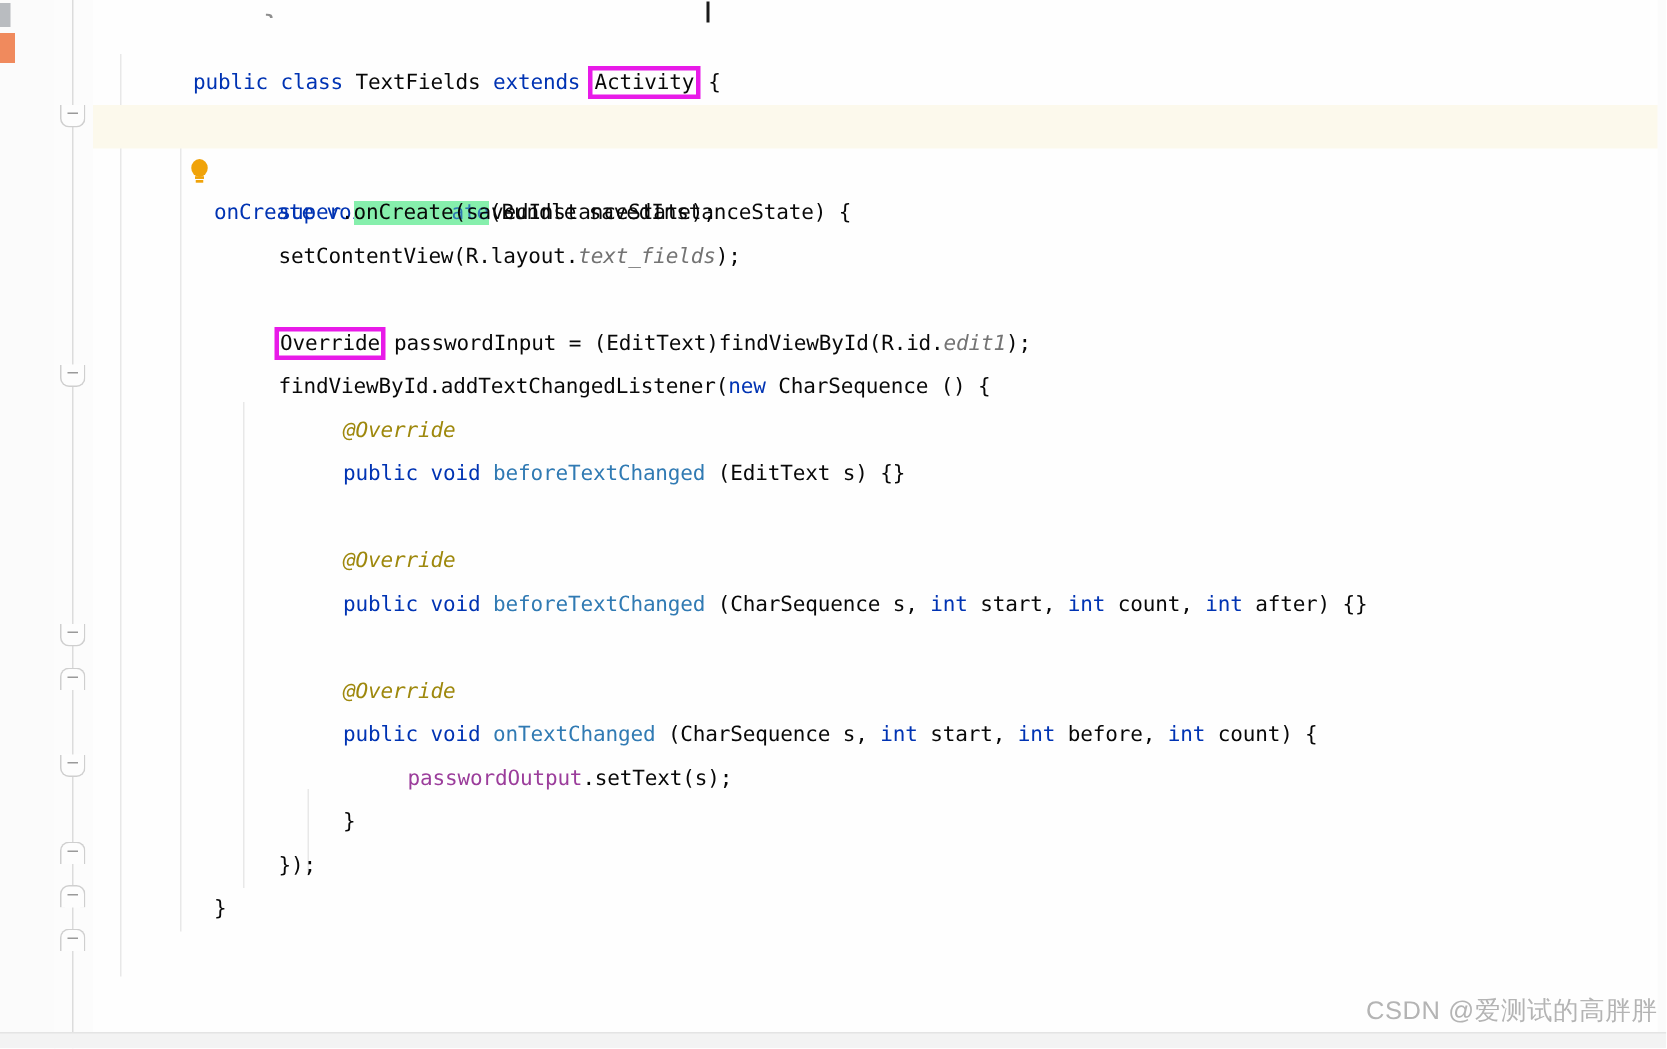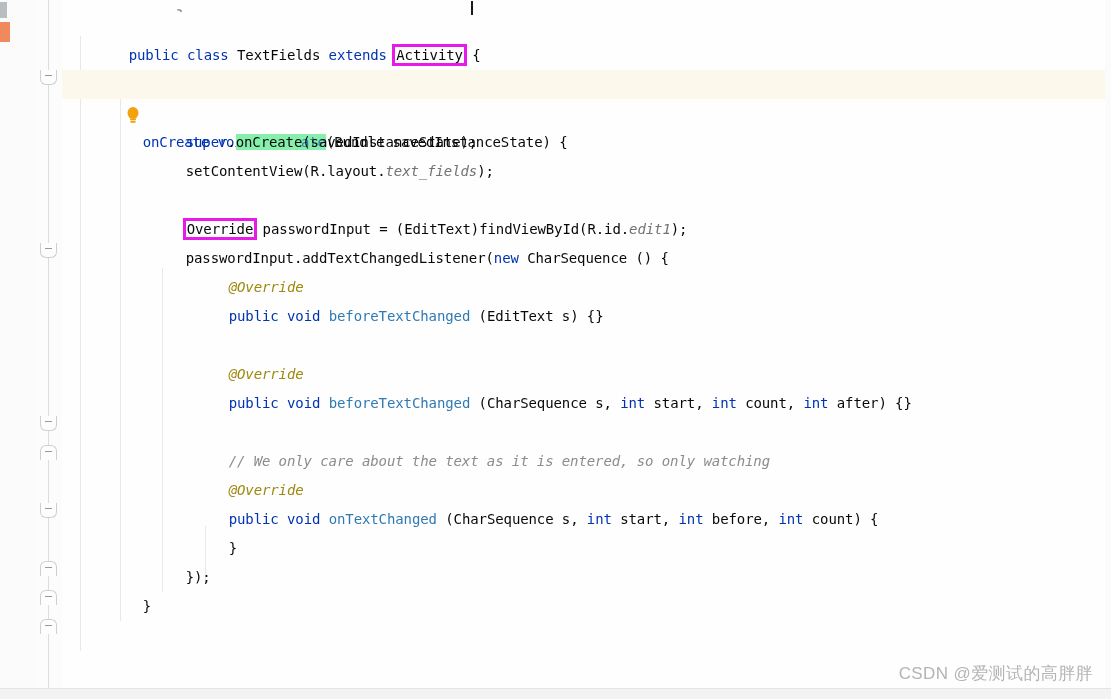--- a/index.html
+++ b/index.html
@@ -143,21 +143,21 @@
   
   .bottom-strip {
     position: absolute;
     left: 0; bottom: 0;
     width: 1111px; height: 10px;
     background: #f3f3f3;
     border-top: 1px solid #e4e4e4;
   }
   .watermark {
     position: absolute;
-    right: 18px;
+    right: 6px;
     bottom: 14px;
     font-family: "Liberation Sans", sans-serif;
     font-size: 17px;
     color: #b4b4b4;
     letter-spacing: 0.4px;
     white-space: nowrap;
   }
   .right-edge {
     position: absolute;
     right: 0; top: 0;
@@ -247,21 +247,21 @@
       <div class="code-line">
         <span></span>
       </div>
 
       <div class="code-line">
         <span style="padding-left:57px"></span><span class="plain boxed">Override</span><span class="plain"> passwordInput = (EditText)findViewById(R.id.</span><span class="field">edit1</span><span class="plain">);</span>
       </div>
 
 
       <div class="code-line">
-        <span style="padding-left:57px"></span><span class="plain">passwordInput.addTextChangedListener(</span><span class="kw">new</span><span class="plain"> CharSequence () {</span>
+        <span style="padding-left:57px"></span><span class="plain">findViewById.addTextChangedListener(</span><span class="kw">new</span><span class="plain"> CharSequence () {</span>
       </div>
 
       <div class="code-line">
         <span style="padding-left:100px"></span><span class="anno">@Override</span>
       </div>
 
       <div class="code-line">
         <span style="padding-left:100px"></span><span class="kw">public</span><span class="plain"> </span><span class="kw">void</span><span class="plain"> </span><span class="meth">beforeTextChanged</span><span class="plain"> (EditText s) {}</span>
       </div>
 
@@ -274,33 +274,33 @@
       </div>
 
       <div class="code-line">
         <span style="padding-left:100px"></span><span class="kw">public</span><span class="plain"> </span><span class="kw">void</span><span class="plain"> </span><span class="meth">beforeTextChanged</span><span class="plain"> (CharSequence s, </span><span class="kw">int</span><span class="plain"> start, </span><span class="kw">int</span><span class="plain"> count, </span><span class="kw">int</span><span class="plain"> after) {}</span>
       </div>
 
       <div class="code-line">
         <span></span>
       </div>
 
-      <div class="code-line">
-        <span style="padding-left:100px"></span><span class="comment">// We only care about the text as it is entered, so only watching</span>
-      </div>
 
 
       <div class="code-line">
         <span style="padding-left:100px"></span><span class="anno">@Override</span>
       </div>
 
       <div class="code-line">
         <span style="padding-left:100px"></span><span class="kw">public</span><span class="plain"> </span><span class="kw">void</span><span class="plain"> </span><span class="meth">onTextChanged</span><span class="plain"> (CharSequence s, </span><span class="kw">int</span><span class="plain"> start, </span><span class="kw">int</span><span class="plain"> before, </span><span class="kw">int</span><span class="plain"> count) {</span>
       </div>
 
+      <div class="code-line">
+        <span style="padding-left:143px"></span><span class="localvar">passwordOutput</span><span class="plain">.setText(s);</span>
+      </div>
 
       <div class="code-line">
         <span style="padding-left:100px"></span><span class="plain">}</span>
       </div>
 
       <div class="code-line">
         <span style="padding-left:57px"></span><span class="plain">});</span>
       </div>
 
       <div class="code-line">

